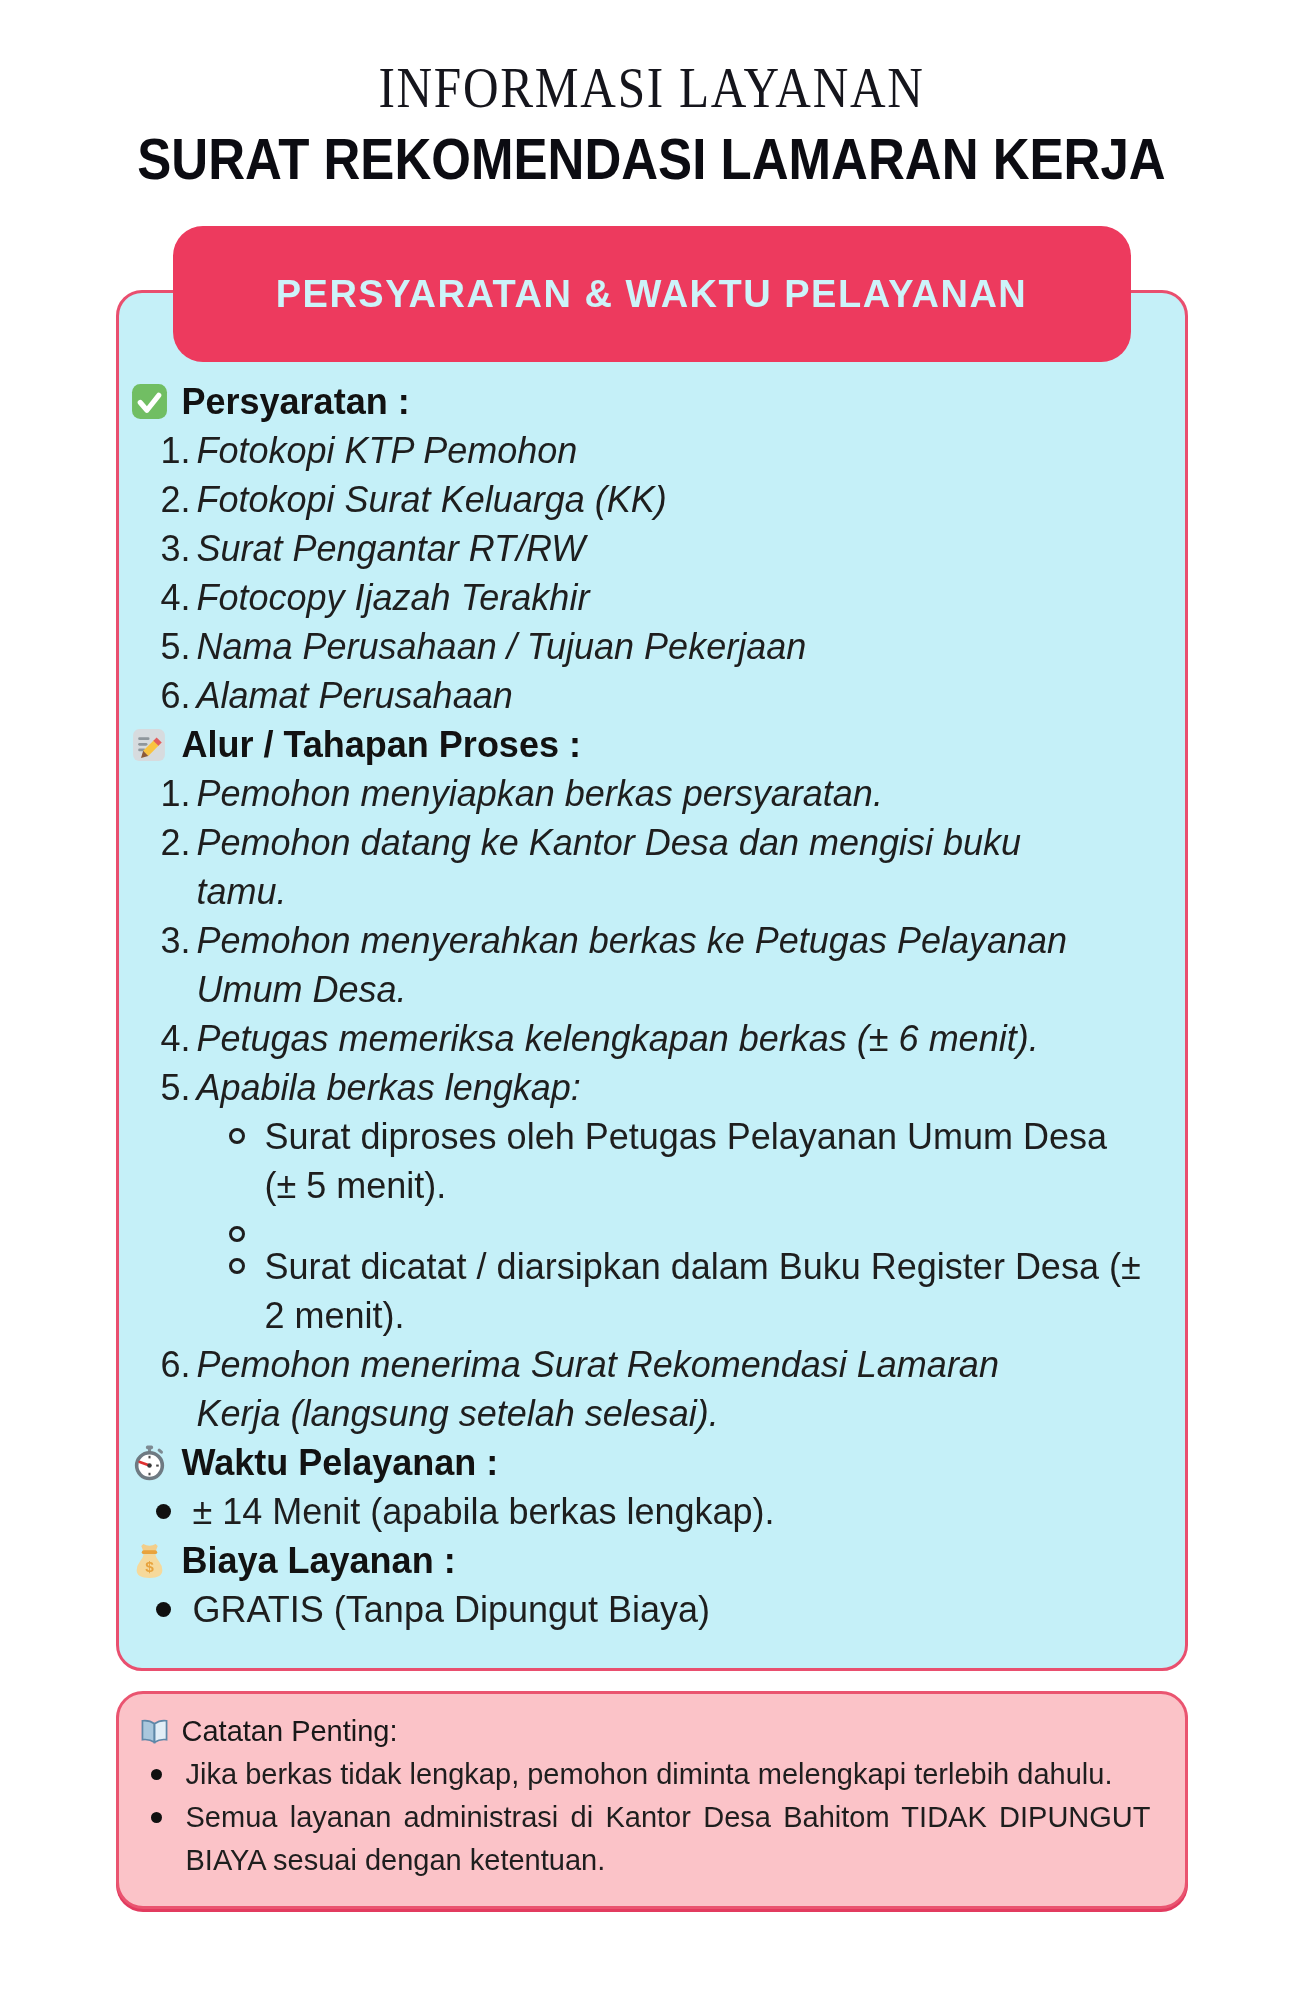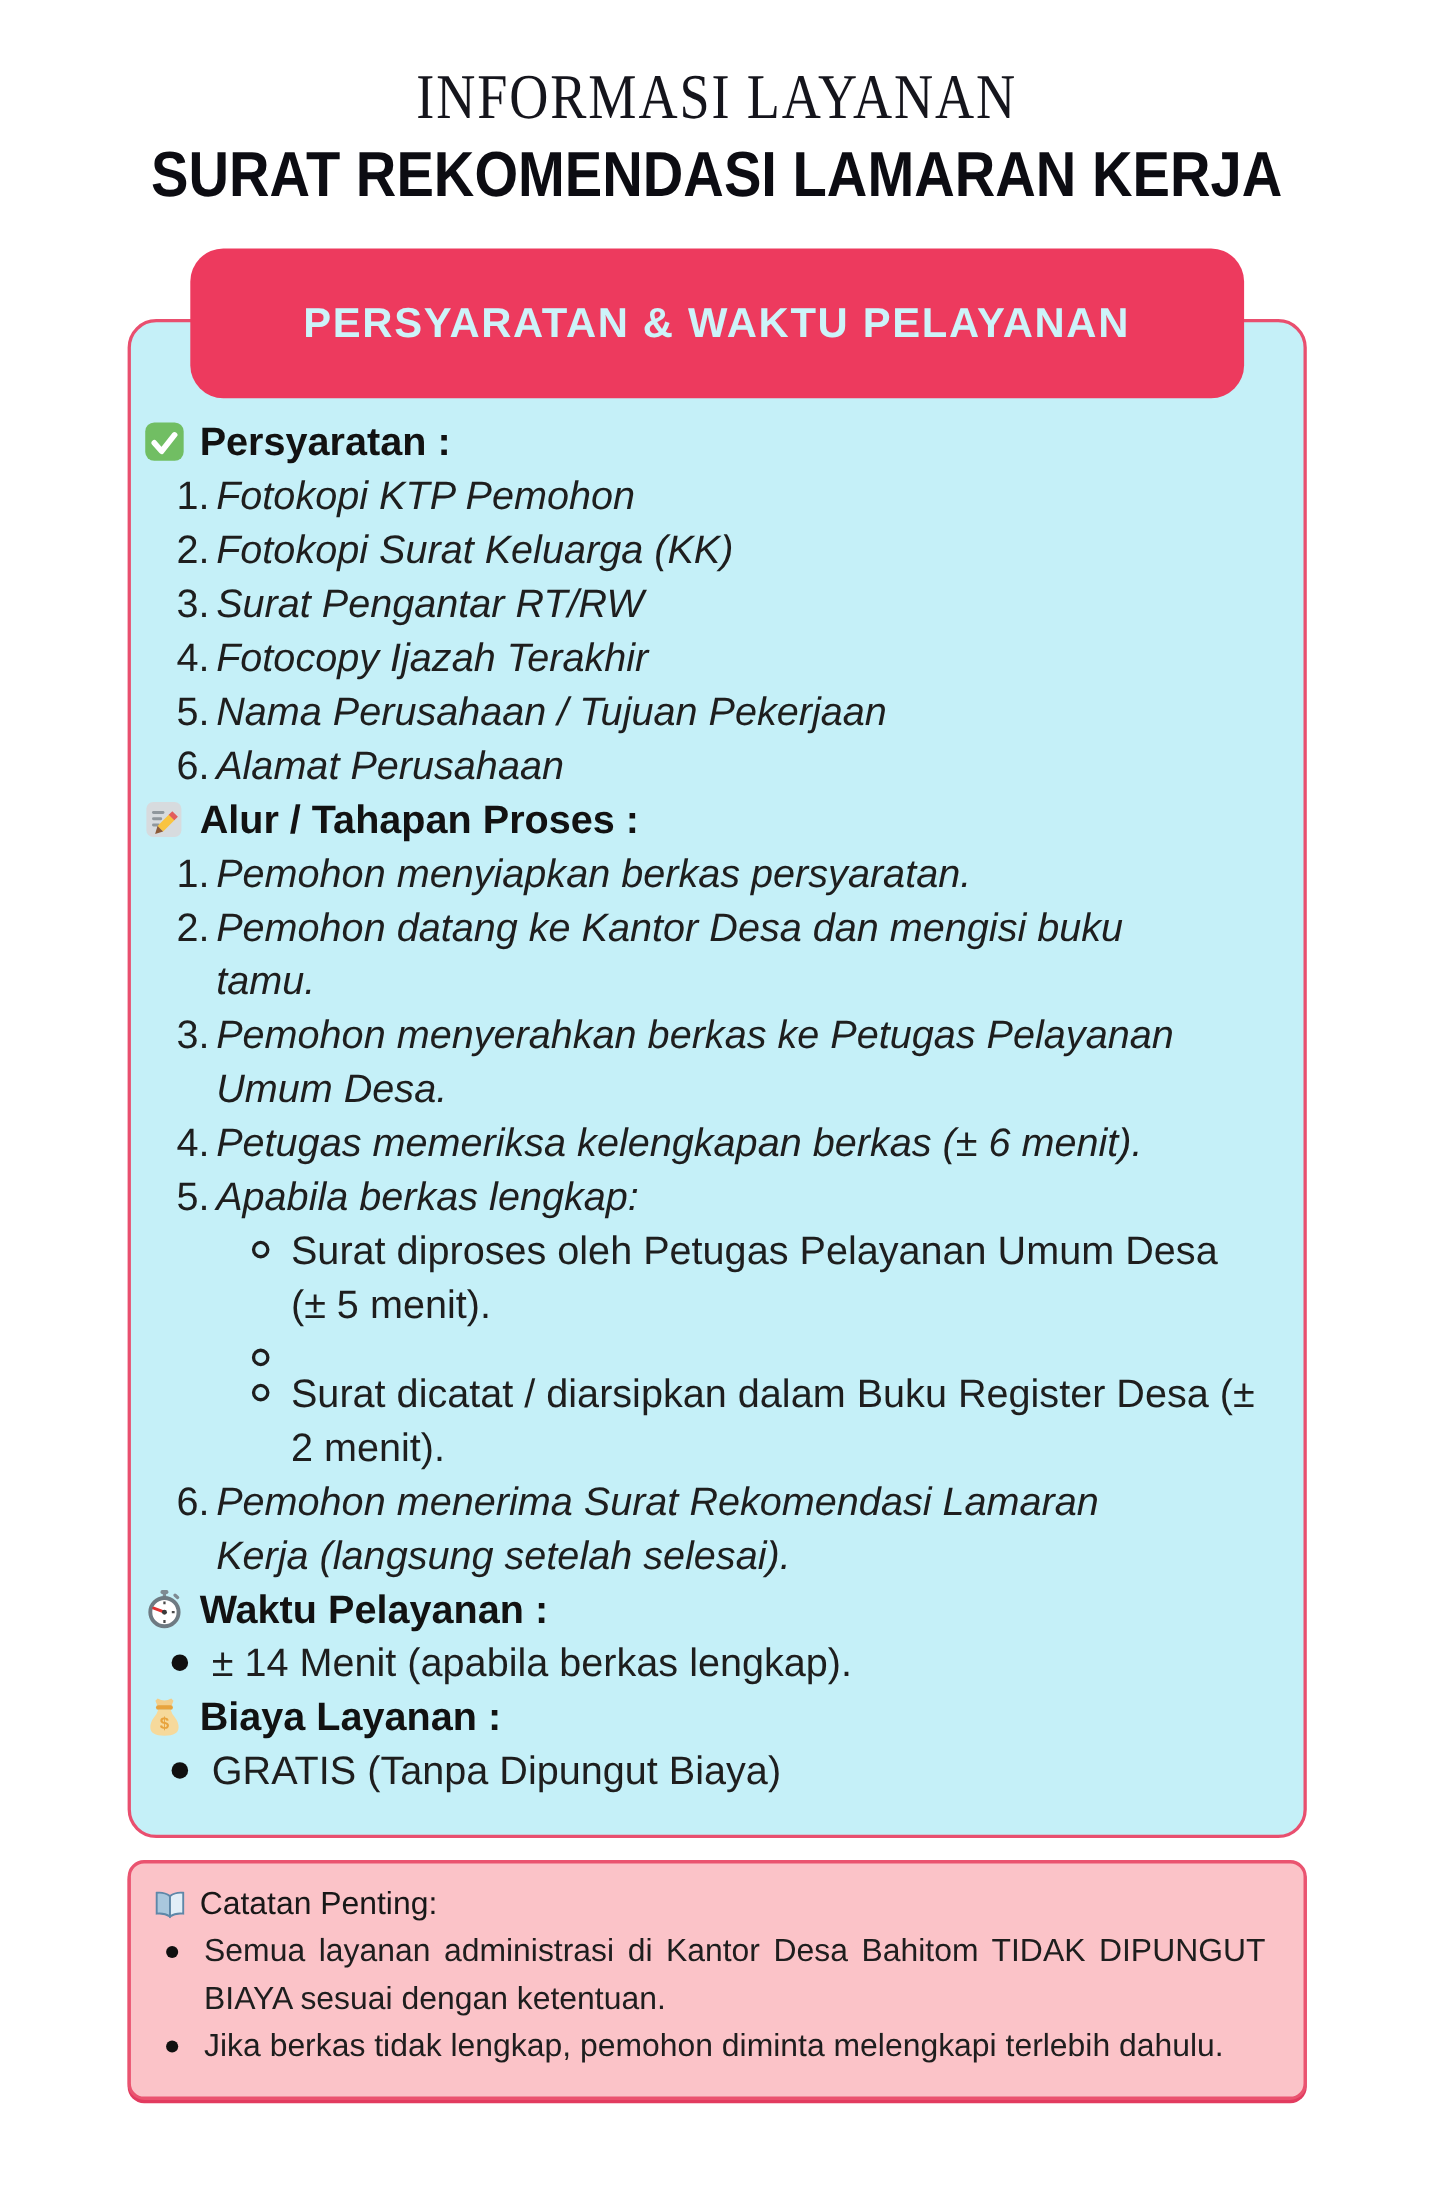--- a/index.html
+++ b/index.html
@@ -47,21 +47,21 @@
     margin:16px 20px 0 98px;
   }
   .subitem .stext{max-width:900px;}
   .bitem{display:flex;font-size:36px;line-height:49px;}
   .bitem .bmarker{
     flex:none;width:15px;height:15px;background:#101010;border-radius:50%;
     margin:17px 22px 0 25px;
   }
   .note-card{
     width:1072px;margin:20px auto 0;
-    background:var(--note-bg);border:3px solid var(--note-border);border-radius:15px;
+    background:var(--note-bg);border:3px solid var(--note-border);border-radius:27px;
     box-shadow:0 3px 0 #E23B5F;
     padding:16px 34px 24px 20px;font-size:29px;line-height:43px;
   }
   .note-heading{display:flex;align-items:center;gap:12px;font-size:29px;color:#181818;}
   .note-heading .icon{width:31px;height:31px;}
   .nitem{display:flex;}
   .nitem .nmarker{
     flex:none;width:11px;height:11px;background:#101010;border-radius:50%;
     margin:16px 24px 0 12px;
   }
@@ -225,21 +225,21 @@
             <path d="M18 9 Q12 4.5 4 5.5 L4 27.5 Q12 26.5 18 30.5 Z" fill="#A9C7DD" stroke="#5E87A8" stroke-width="2"></path>
             <path d="M18 9 Q24 4.5 32 5.5 L32 27.5 Q24 26.5 18 30.5 Z" fill="#E2EEF7" stroke="#5E87A8" stroke-width="2"></path>
             <line x1="18" y1="9" x2="18" y2="30.5" stroke="#5E87A8" stroke-width="1.5"></line>
           </svg>
         </span>
       <span>Catatan Penting:</span>
     </div>
     <div id="note-items">
         <div class="nitem">
           <span class="nmarker"></span>
-          <span class="ntext">Semua layanan administrasi di Kantor Desa Bahitom TIDAK DIPUNGUT BIAYA sesuai dengan ketentuan.</span>
+          <span class="ntext">Jika berkas tidak lengkap, pemohon diminta melengkapi terlebih dahulu.</span>
         </div>
         <div class="nitem">
           <span class="nmarker"></span>
-          <span class="ntext">Jika berkas tidak lengkap, pemohon diminta melengkapi terlebih dahulu.</span>
+          <span class="ntext">Semua layanan administrasi di Kantor Desa Bahitom TIDAK DIPUNGUT BIAYA sesuai dengan ketentuan.</span>
         </div>
       </div>
   </div>
 </div>
 
 </body></html>

